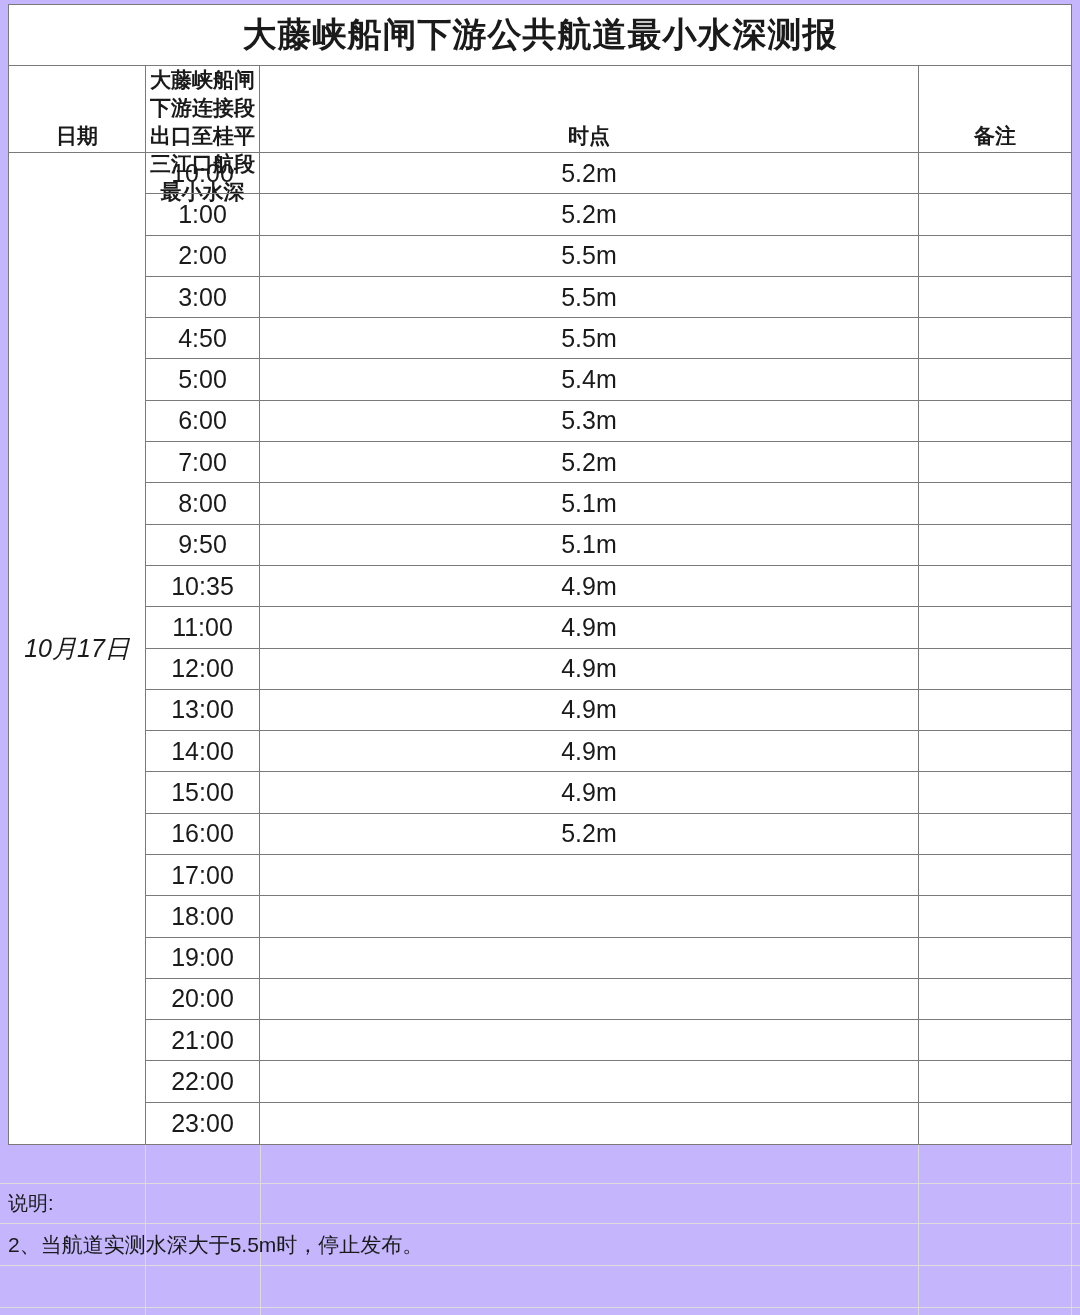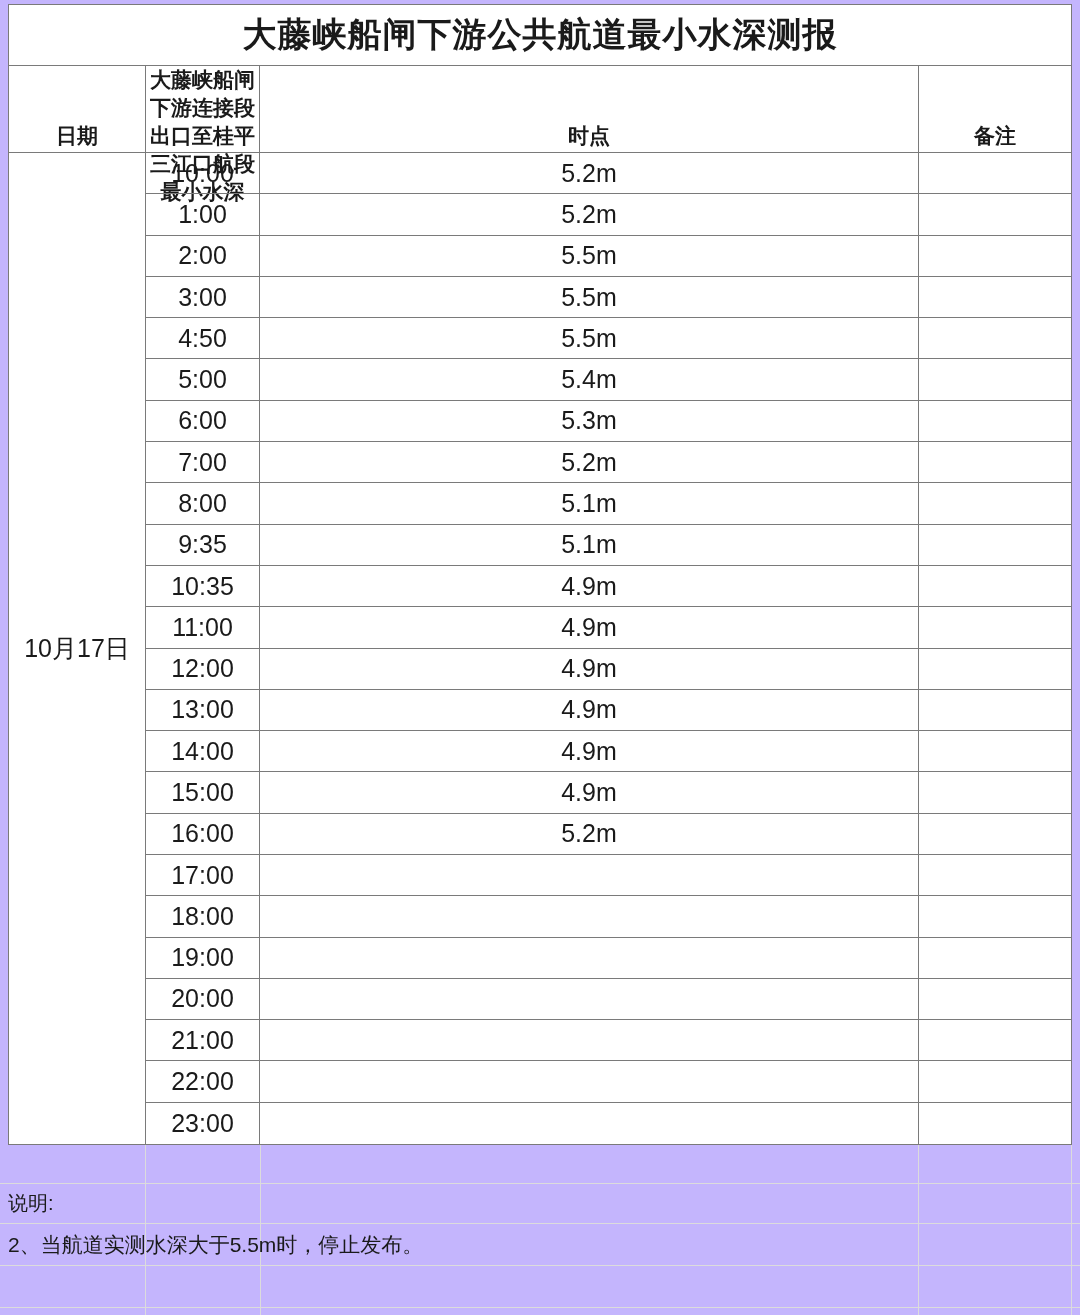--- a/index.html
+++ b/index.html
@@ -67,20 +67,21 @@
     display: flex;
     align-items: center;
     justify-content: center;
     font-size: 25px;
     font-weight: 400;
   }
   .date-cell {
     grid-column: 1;
     grid-row: 1 / -1;
     border-right: 1px solid var(--grid);
+    font-style: italic;
   }
   .time-cell, .depth-cell {
     border-right: 1px solid var(--grid);
     border-bottom: 1px solid var(--grid);
   }
   .remark-cell { border-bottom: 1px solid var(--grid); }
   .body-grid > :nth-last-child(-n+3) { border-bottom: none; }
 
   
   .vline {
@@ -149,21 +150,21 @@
         <div class="cell remark-cell"></div>
         <div class="cell time-cell">6:00</div>
         <div class="cell depth-cell">5.3m</div>
         <div class="cell remark-cell"></div>
         <div class="cell time-cell">7:00</div>
         <div class="cell depth-cell">5.2m</div>
         <div class="cell remark-cell"></div>
         <div class="cell time-cell">8:00</div>
         <div class="cell depth-cell">5.1m</div>
         <div class="cell remark-cell"></div>
-        <div class="cell time-cell">9:35</div>
+        <div class="cell time-cell">9:50</div>
         <div class="cell depth-cell">5.1m</div>
         <div class="cell remark-cell"></div>
         <div class="cell time-cell">10:35</div>
         <div class="cell depth-cell">4.9m</div>
         <div class="cell remark-cell"></div>
         <div class="cell time-cell">11:00</div>
         <div class="cell depth-cell">4.9m</div>
         <div class="cell remark-cell"></div>
         <div class="cell time-cell">12:00</div>
         <div class="cell depth-cell">4.9m</div>

